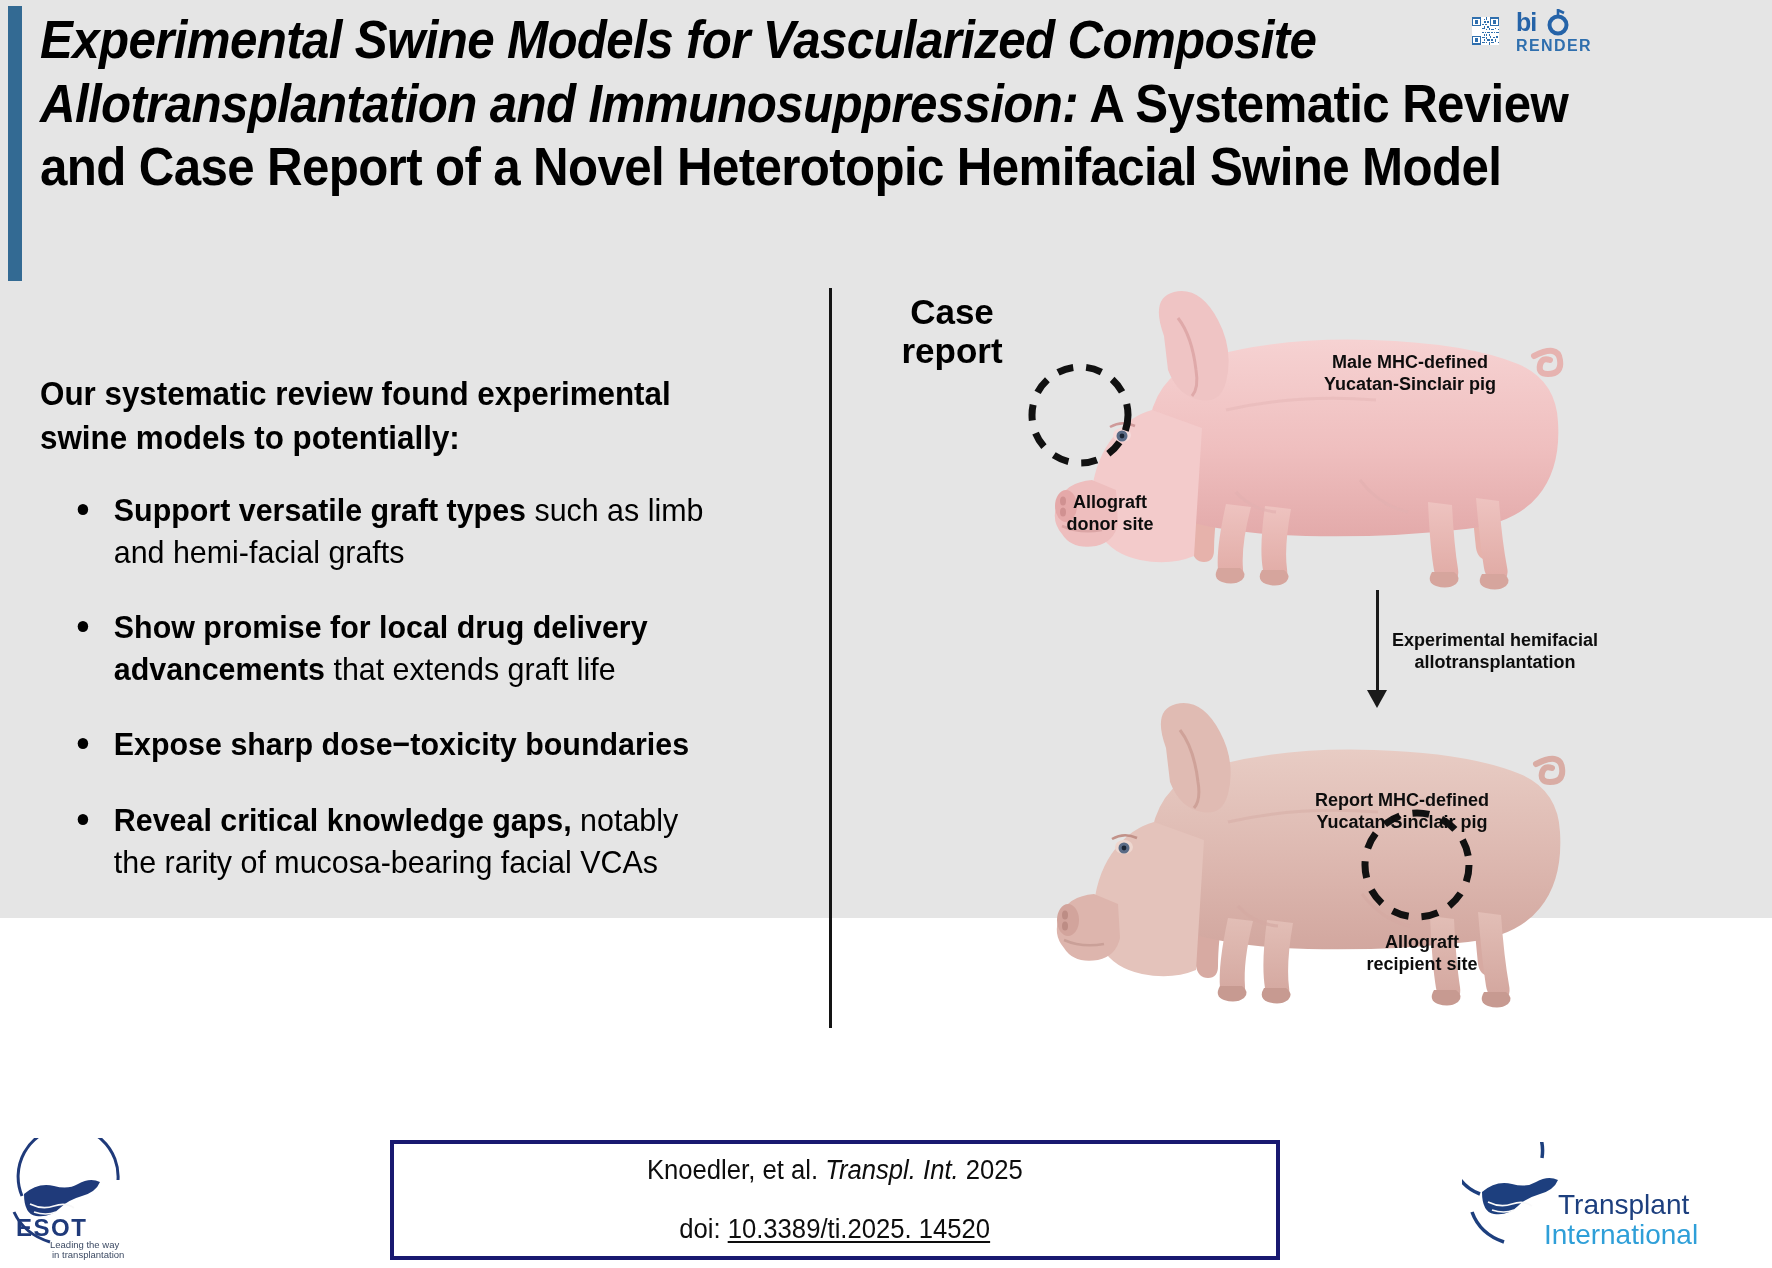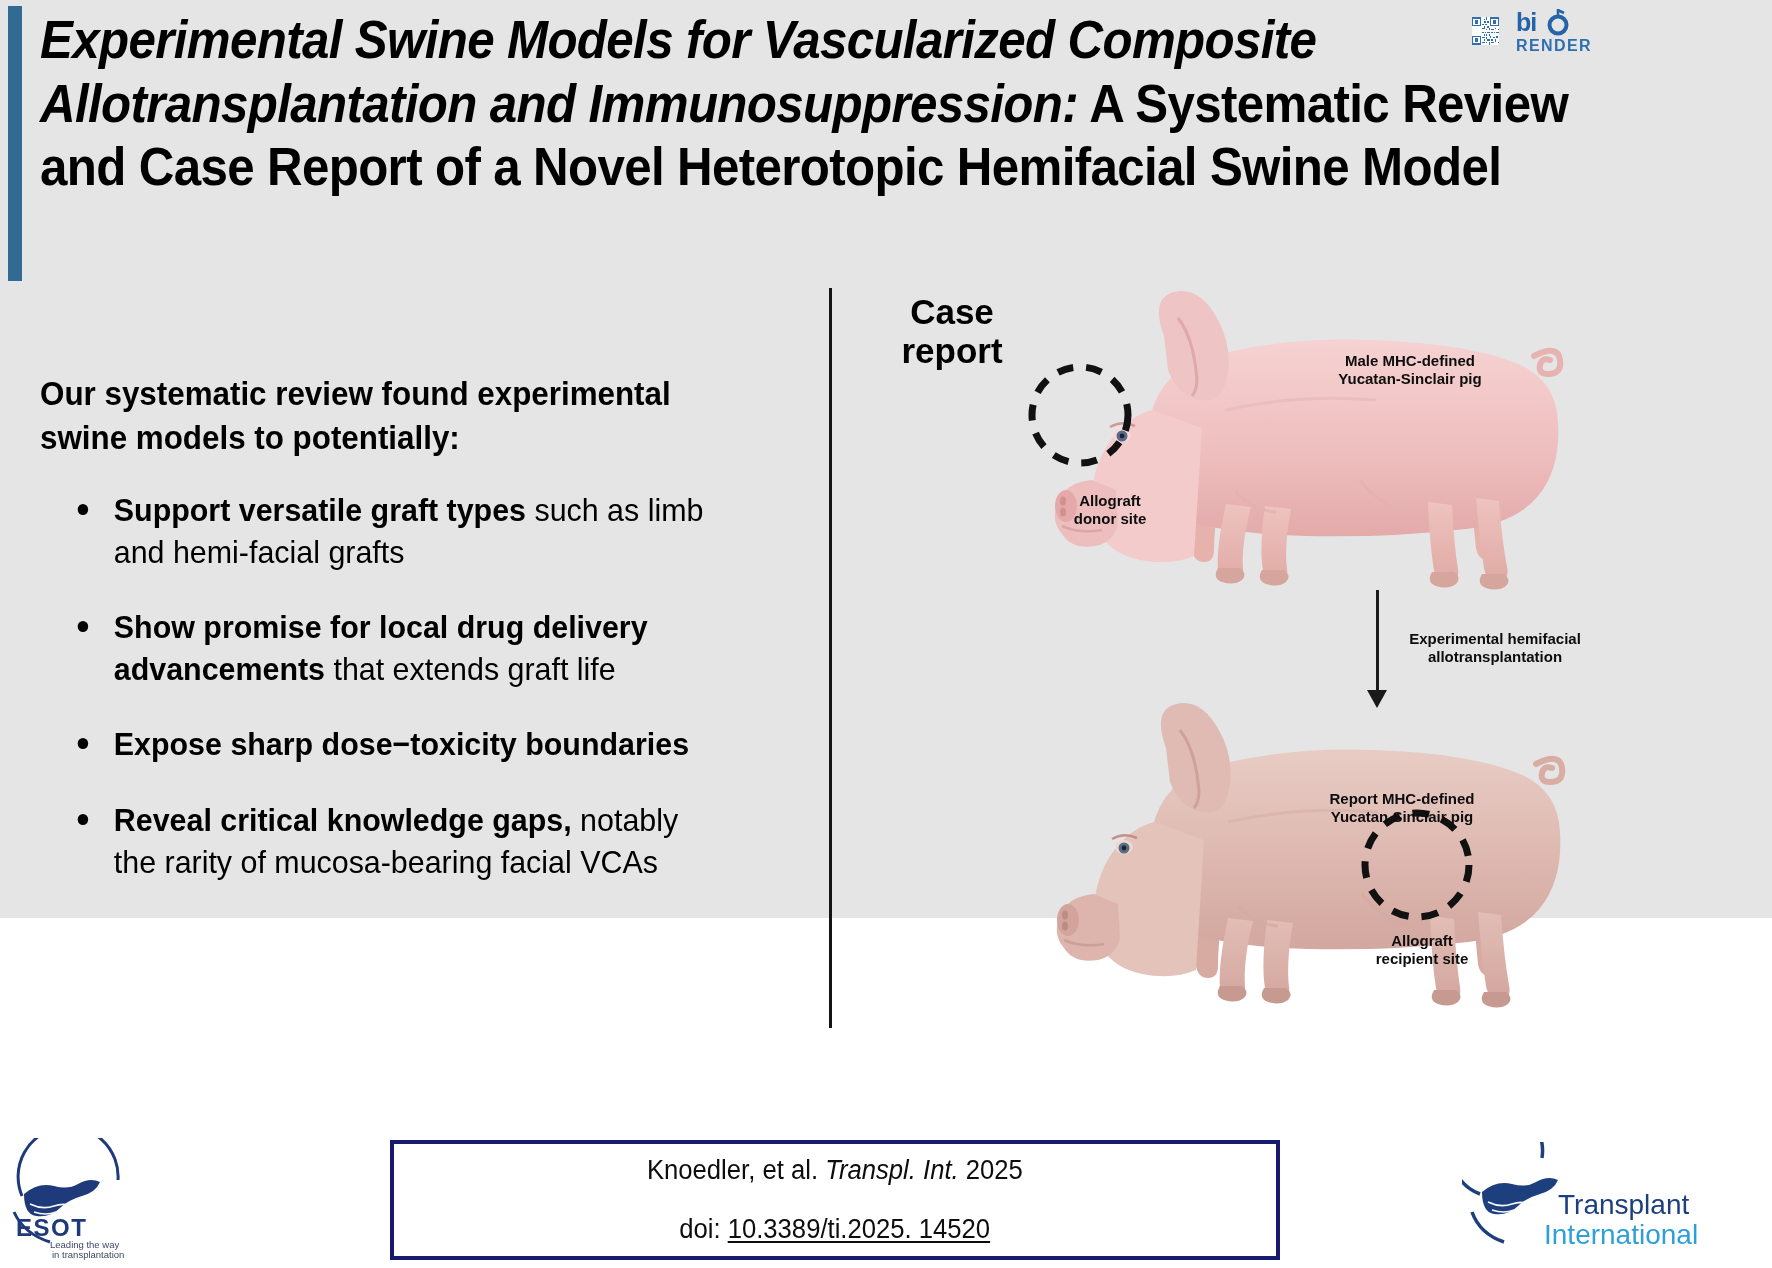--- a/index.html
+++ b/index.html
@@ -83,21 +83,21 @@
   }
 
   
   .fig { position:absolute; }
   .pig-top  { left: 1000px; top: 290px; width: 620px; height: 310px; }
   .pig-bot  { left: 1000px; top: 700px; width: 620px; height: 330px; }
 
   .lbl {
     position:absolute;
     font-family:"Liberation Sans","Liberation Sans Narrow",sans-serif;
-    font-weight: 700; font-size: 15px; line-height:1.22;
+    font-weight: 700; font-size: 18px; line-height:1.22;
     text-align:center; color:#0d0d0d; white-space:pre-line;
   }
   .lbl-male      { left: 1300px; top: 352px; width: 220px; }
   .lbl-female    { left: 1292px; top: 790px; width: 220px; }
   .lbl-donor     { left: 1030px; top: 492px; width: 160px; }
   .lbl-recipient { left: 1332px; top: 932px; width: 180px; }
   .lbl-arrow     { left: 1390px; top: 630px; width: 210px; text-align:center; }
 
   
   .arrow-line {

